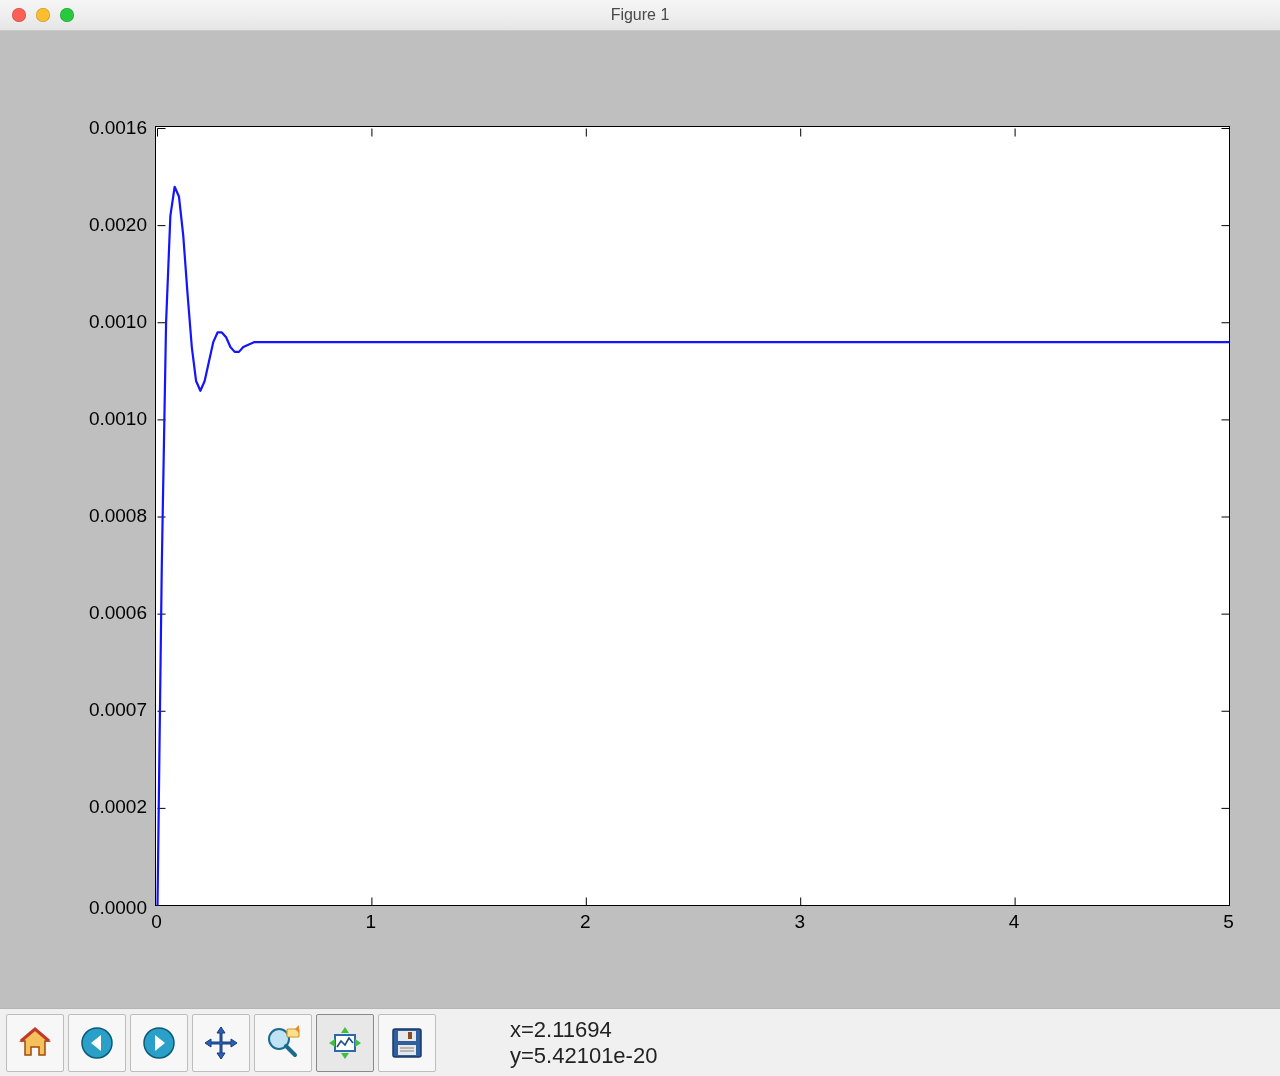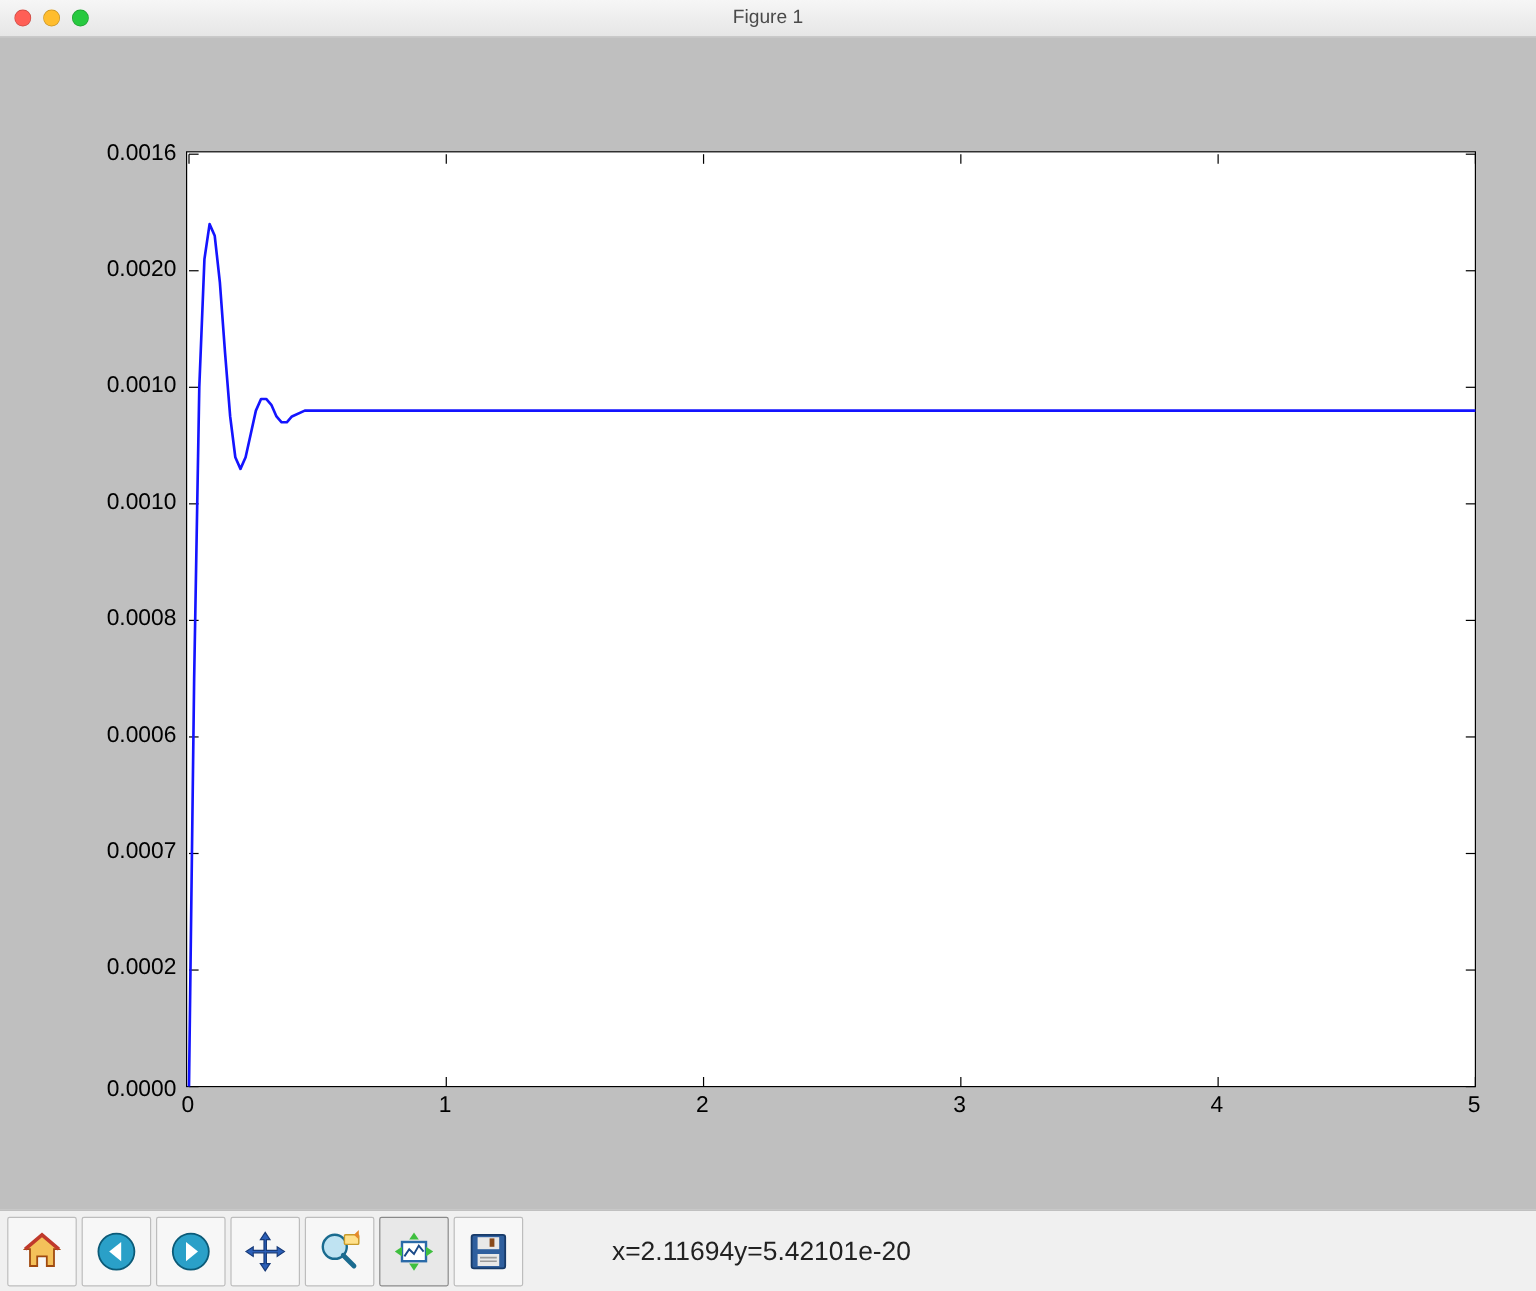--- a/index.html
+++ b/index.html
@@ -110,20 +110,21 @@
   }
   .tb-btn.active {
     background: #e8e8e8;
     border: 1px solid #8a8a8a;
   }
   .coord-readout {
     margin-left: 70px;
     font-size: 22px;
     color: #222;
     display: flex;
+    flex-direction: column;
   }
 </style>
 </head>
 <body>
 
 <div class="window">
   <div class="titlebar">
     <div class="traffic-lights">
       <div class="tl red"></div>
       <div class="tl yellow"></div>

